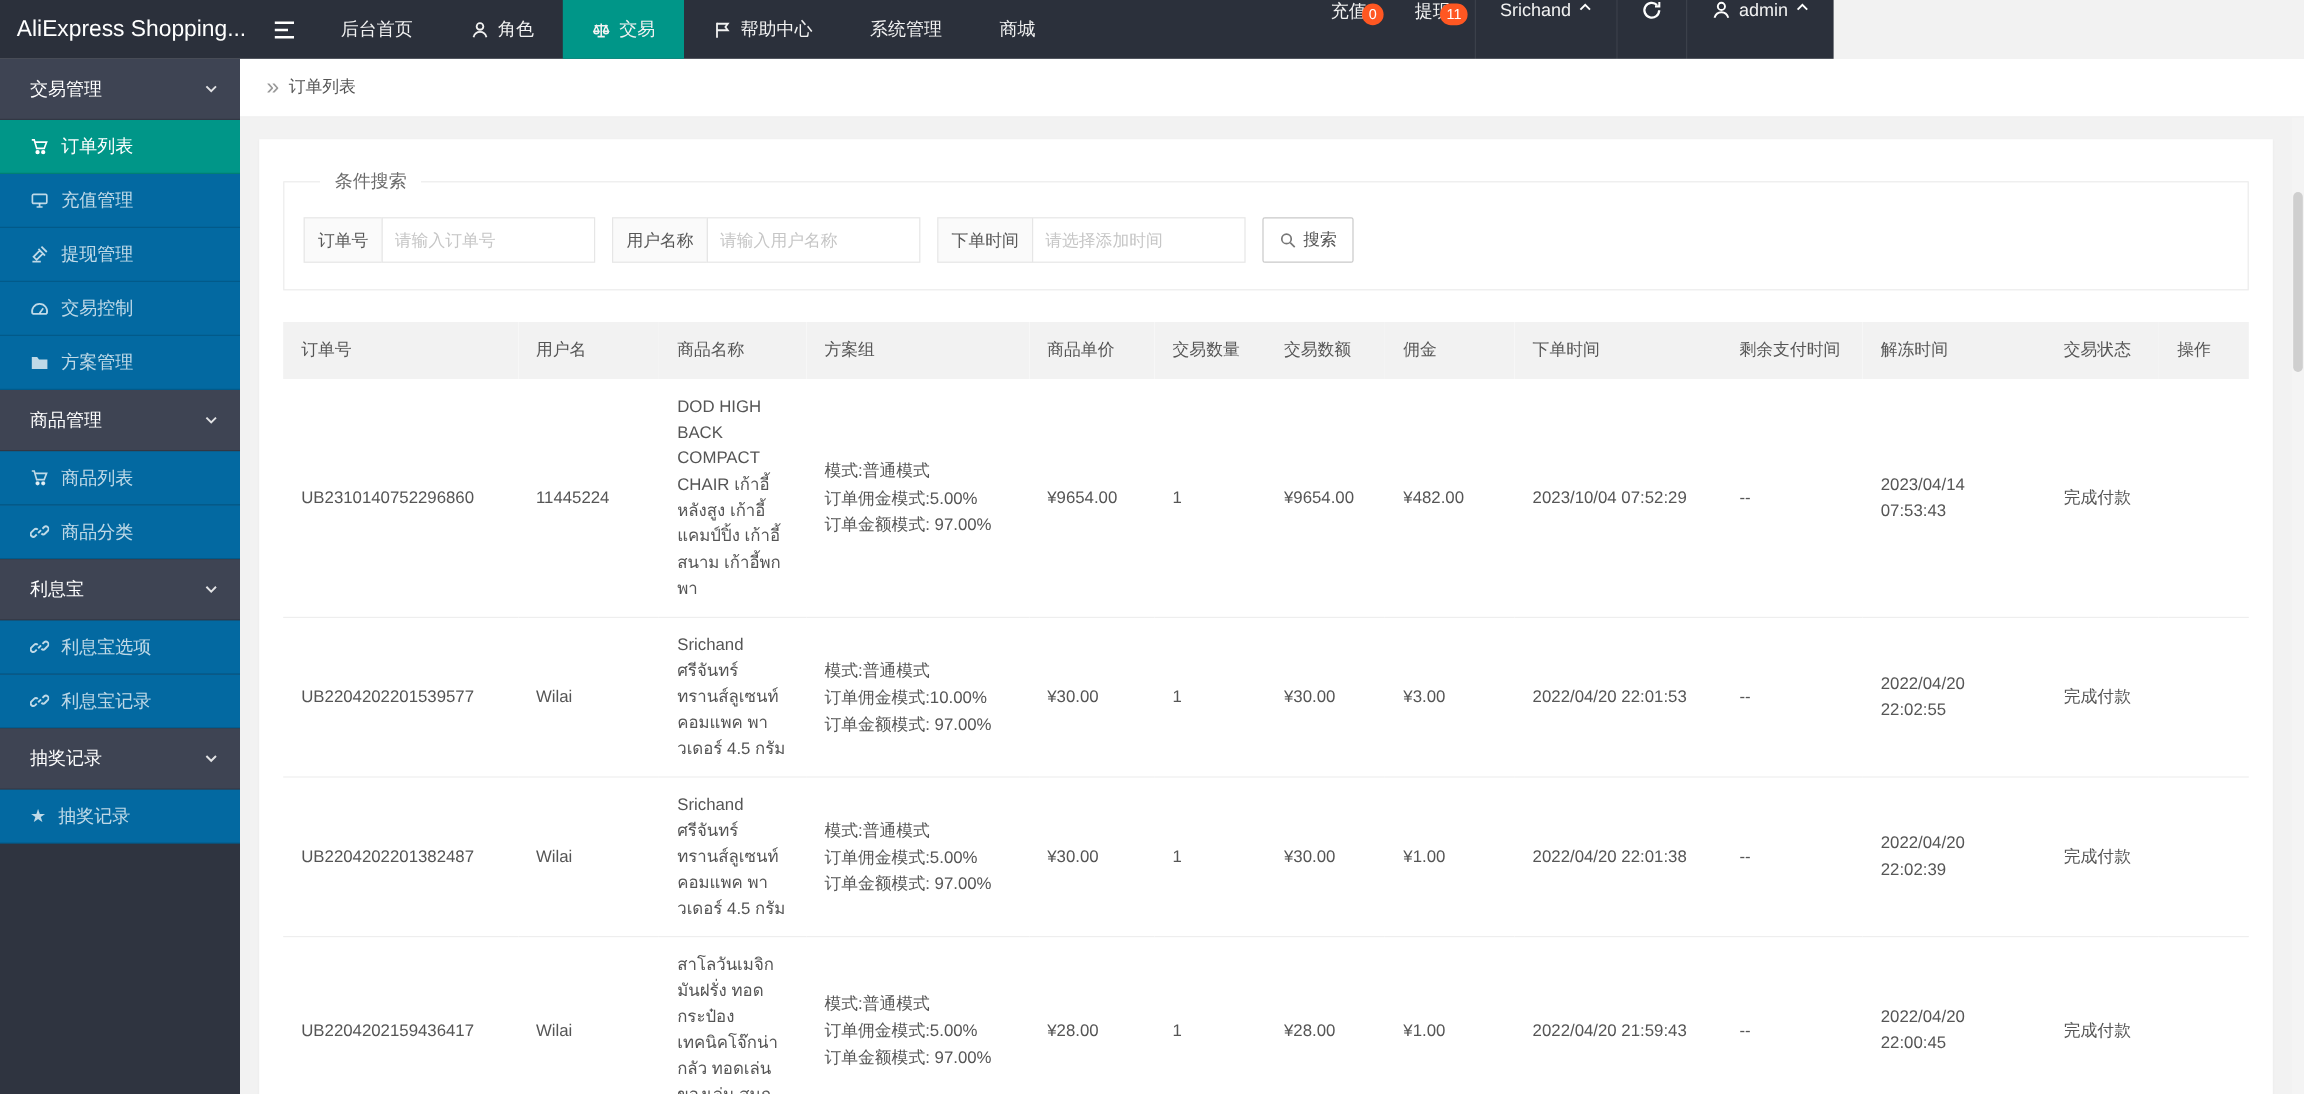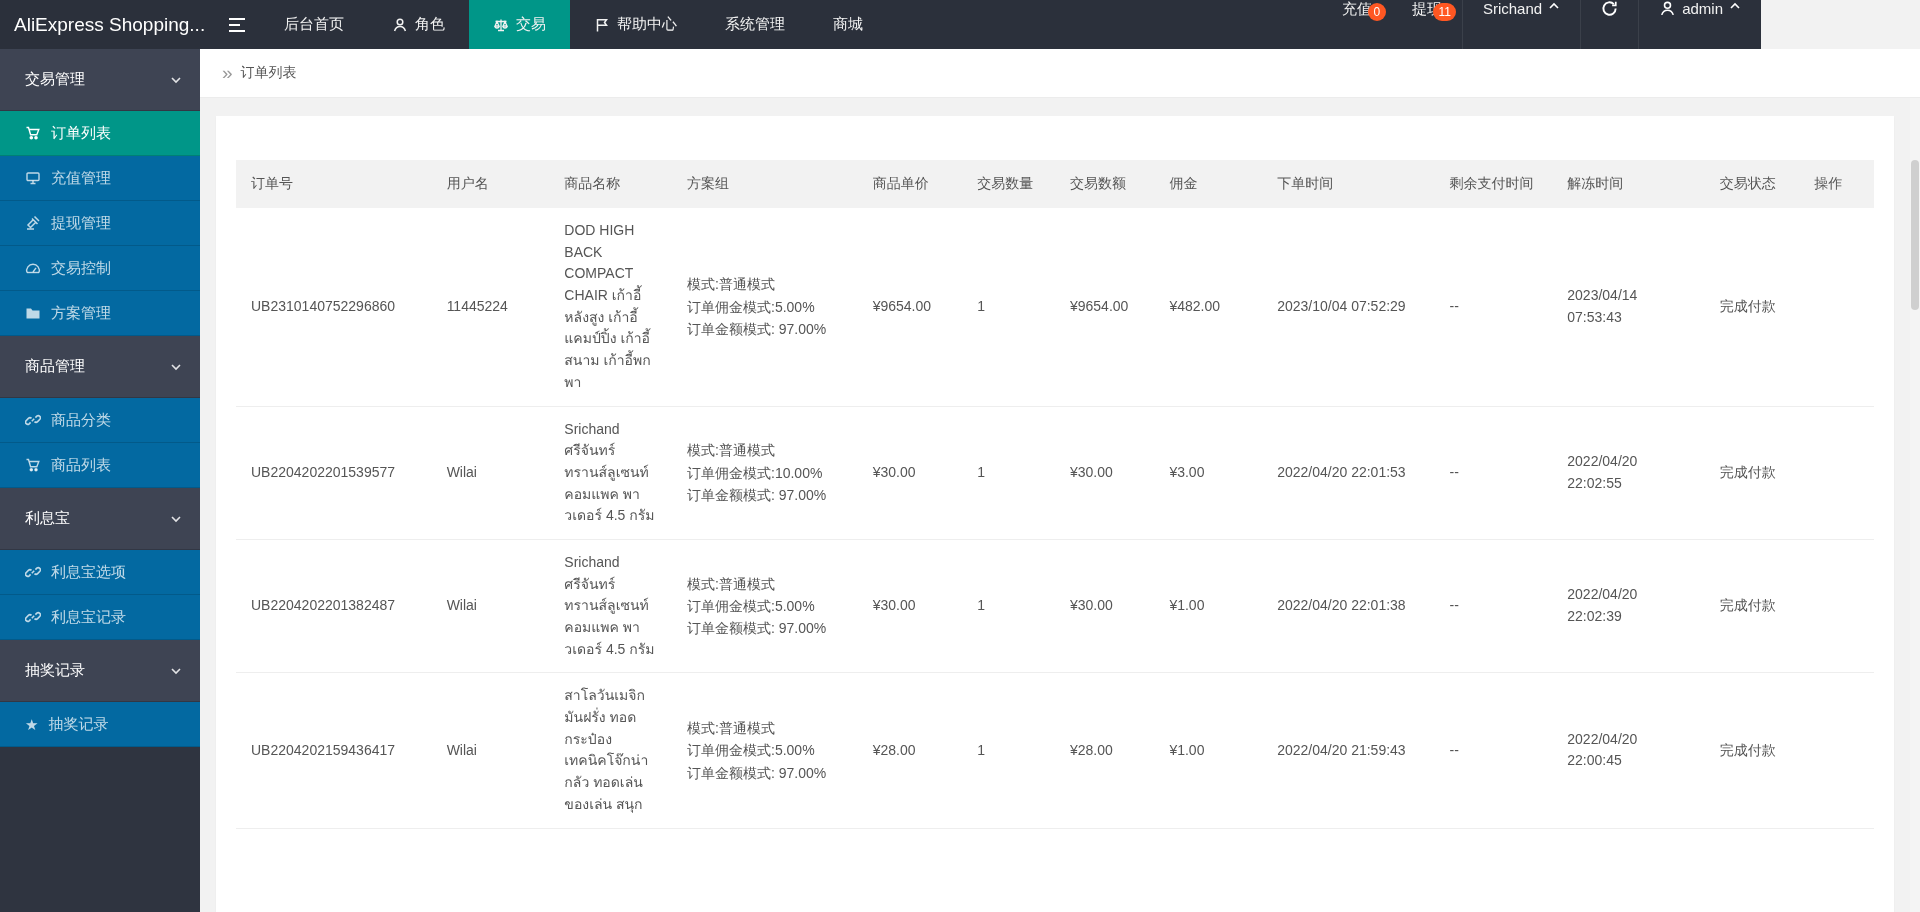--- a/index.html
+++ b/index.html
@@ -1,20 +1,20 @@
 <!DOCTYPE html>
 <html><head>
 <meta charset="utf-8">
 <style>
   * { margin:0; padding:0; box-sizing:border-box; }
   html,body { width:1920px; height:912px; overflow:hidden;
     font-family:"Liberation Sans","DejaVu Sans",sans-serif; background:#F2F2F2; }
 
   
-  .header { position:absolute; top:0; left:0; width:1761px; height:49px;
+  .header { position:absolute; top:0; left:0; width:1528px; height:49px;
     background:#2B303B; display:flex; align-items:stretch; z-index:10; }
   .brand { width:214px; color:#fff; font-size:19px; line-height:49px;
     padding-left:14px; white-space:nowrap; overflow:hidden; }
   .hamburger { width:46px; display:flex; align-items:center; justify-content:center;
     cursor:pointer; color:#fff; }
   .hamburger svg { width:18px; height:16px; }
   .top-nav { display:flex; list-style:none; }
   .top-nav li { display:flex; align-items:center; gap:7px; padding:0 24px;
     color:#f2f2f2; font-size:15px; cursor:pointer; }
   .top-nav li.active { background:#009688; }
@@ -27,21 +27,21 @@
   .badge { position:absolute; top:3px; right:6px; min-width:18px; height:18px;
     padding:0 5px; background:#FF5722; color:#fff; font-size:12px; line-height:18px;
     border-radius:9px; text-align:center; }
   .chev { display:inline-flex; }
   .chev svg { width:12px; height:12px; }
   .hr-item .uicon svg, .hr-item .ricon svg { width:17px; height:17px; }
 
   
   .sidebar { position:absolute; top:49px; left:0; width:200px; height:863px;
     background:#2F3440; overflow:hidden; }
-  .side-group-title { height:62px; background:#3E4453; color:#fff; font-size:15px;
+  .side-group-title { height:51px; background:#3E4453; color:#fff; font-size:15px;
     display:flex; align-items:center; padding:0 18px 0 25px; cursor:pointer;
     border-bottom:1px solid rgba(0,0,0,.18); }
   .side-group-title .glabel { flex:1; }
   .side-group-title svg { width:12px; height:12px; opacity:.85; }
   .side-item { height:45px; display:flex; align-items:center; gap:10px;
     padding-left:25px; color:rgba(255,255,255,.75); font-size:15px; cursor:pointer;
     border-bottom:1px solid rgba(0,0,0,.14); background:#0369a1; }
   .side-item.active { background:#009688; color:#fff; }
   .side-item .sicon { display:inline-flex; }
   .side-item .sicon svg { width:16px; height:16px; }
@@ -240,37 +240,37 @@
     <div class="side-group-title">
       <span class="glabel">商品管理</span>
       <span style="display: inline-flex; width: 12px;">
         <svg viewBox="0 0 12 12" fill="none" stroke="currentColor" stroke-width="1.6">
           <path d="M2 4l4 4 4-4"></path>
         </svg>
       </span>
     </div>
     <div class="side-item">
       <span class="sicon">
+        <svg viewBox="0 0 16 16" fill="none" stroke="currentColor" stroke-width="1.4">
+          <path d="M1.5 2.5h2l2.1 7.2h6.2l2-5.2H4.3"></path>
+          <circle cx="6.3" cy="12.8" r="1.1" fill="currentColor"></circle>
+          <circle cx="11" cy="12.8" r="1.1" fill="currentColor"></circle>
+        </svg>
+      </span>
+      <span>商品列表</span>
+    </div>
+    <div class="side-item">
+      <span class="sicon">
         <svg viewBox="0 0 16 16" fill="none" stroke="currentColor" stroke-width="1.6">
           <path d="M6.8 9.2l2.4-2.4"></path>
           <path d="M5.6 10.4l-1.4 1.4a2.2 2.2 0 0 1-3.1-3.1l2.3-2.3a2.2 2.2 0 0 1 3.1 0"></path>
           <path d="M10.4 5.6l1.4-1.4a2.2 2.2 0 0 1 3.1 3.1l-2.3 2.3a2.2 2.2 0 0 1-3.1 0"></path>
         </svg>
       </span>
       <span>商品分类</span>
-    </div>
-    <div class="side-item">
-      <span class="sicon">
-        <svg viewBox="0 0 16 16" fill="none" stroke="currentColor" stroke-width="1.4">
-          <path d="M1.5 2.5h2l2.1 7.2h6.2l2-5.2H4.3"></path>
-          <circle cx="6.3" cy="12.8" r="1.1" fill="currentColor"></circle>
-          <circle cx="11" cy="12.8" r="1.1" fill="currentColor"></circle>
-        </svg>
-      </span>
-      <span>商品列表</span>
     </div>
     <div class="side-group-title">
       <span class="glabel">利息宝</span>
       <span style="display: inline-flex; width: 12px;">
         <svg viewBox="0 0 12 12" fill="none" stroke="currentColor" stroke-width="1.6">
           <path d="M2 4l4 4 4-4"></path>
         </svg>
       </span>
     </div>
     <div class="side-item">
@@ -309,20 +309,44 @@
 
 <div class="main">
   <div class="breadcrumb-bar">
     <span class="bc-arrows">»</span>
     <span class="bc-title">订单列表</span>
   </div>
 
   <div class="content">
     <div class="card">
 
+      <fieldset class="search-field">
+        <legend>条件搜索</legend>
+        <div class="search-row">
+          <div class="fgroup">
+            <span class="flabel">订单号</span>
+            <input type="text" placeholder="请输入订单号" style="">
+          </div>
+          <div class="fgroup">
+            <span class="flabel">用户名称</span>
+            <input type="text" placeholder="请输入用户名称" style="">
+          </div>
+          <div class="fgroup">
+            <span class="flabel">下单时间</span>
+            <input type="text" placeholder="请选择添加时间" style="">
+          </div>
+          <button class="search-btn">
+            <svg viewBox="0 0 16 16" fill="none" stroke="#777" stroke-width="1.5">
+              <circle cx="6.5" cy="6.5" r="4.2"></circle>
+                <path d="M9.8 9.8l4 4"></path>
+              </svg>
+            <span>搜索</span>
+          </button>
+        </div>
+      </fieldset>
 
       <table class="orders">
         <colgroup>
             <col style="width: 11.8%;">
             <col style="width: 7.1%;">
             <col style="width: 7.4%;">
             <col style="width: 11.2%;">
             <col style="width: 6.3%;">
             <col style="width: 5.6%;">
             <col style="width: 6%;">

